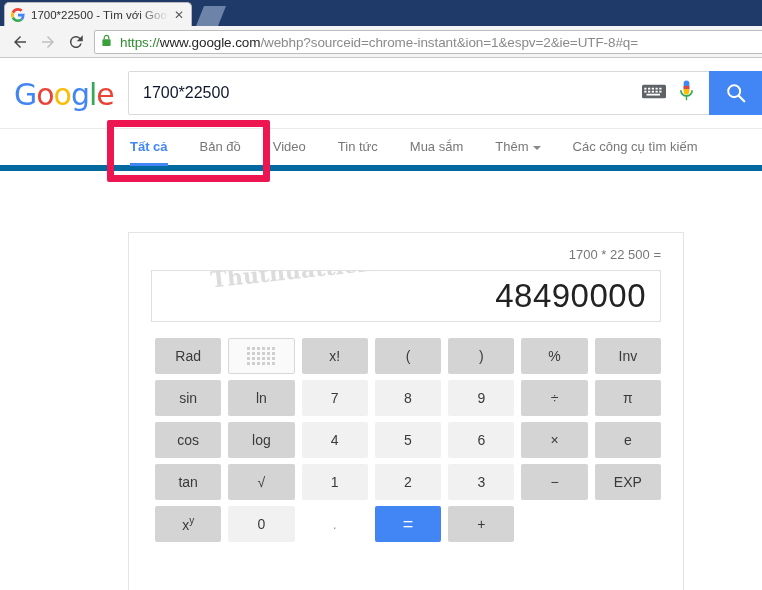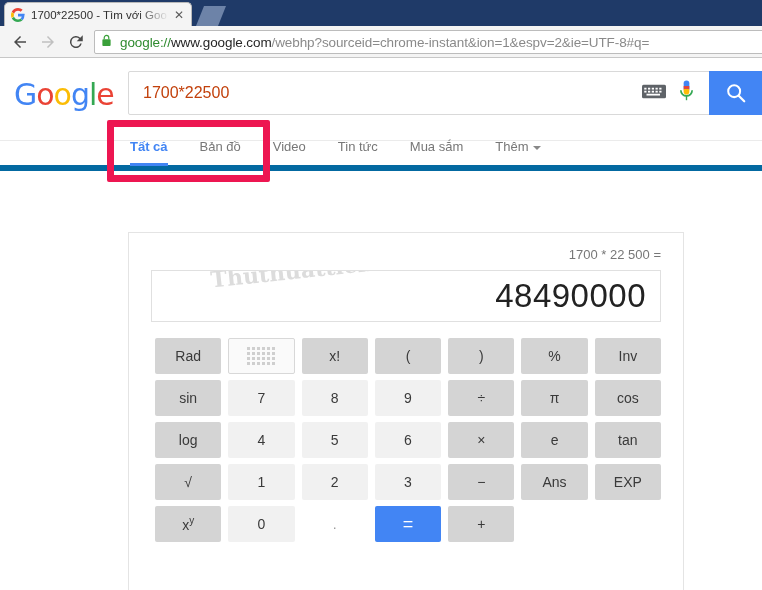--- a/index.html
+++ b/index.html
@@ -66,39 +66,39 @@
   }
   .url-scheme { color: #2f8b2f; }
   .url-host   { color: #262626; }
 
   
   .page {
     position: absolute; top: 59px; left: 0; width: 762px; height: 531px;
     background: #ffffff;
   }
   .gheader {
-    position: relative; height: 82px; border-bottom: 1px solid #ebebeb;
+    position: relative; height: 70px; border-bottom: 1px solid #ebebeb;
   }
   .glogo {
     position: absolute; left: 14px; top: 18px;
     font-size: 30px; font-weight: normal; letter-spacing: -1px;
     font-family: "DejaVu Sans", sans-serif;
   }
   .glogo span { display: inline-block; }
   .c-b { color: #4285F4; } .c-r { color: #EA4335; }
   .c-y { color: #FBBC05; } .c-g { color: #34A853; }
 
   .searchbar {
     position: absolute; left: 128px; top: 12px; width: 634px; height: 44px;
     border: 1px solid #d9d9d9; border-radius: 2px; background: #fff;
     display: flex; align-items: center;
   }
   .search-input {
     flex: 1 1 auto; border: none; outline: none;
-    font-size: 16px; color: #c2410c; padding-left: 14px;
+    font-size: 16px; color: #0f172a; padding-left: 14px;
     font-family: "Liberation Sans", sans-serif; background: transparent;
   }
   .kbd-icon  { flex: 0 0 26px; margin-right: 10px; cursor: pointer; }
   .mic-icon  { flex: 0 0 18px; margin-right: 14px; cursor: pointer; }
   .search-btn {
     flex: 0 0 53px; height: 44px; background: #4285F4;
     display: flex; align-items: center; justify-content: center;
     cursor: pointer; margin-left: -1px; margin-right: -1px;
   }
 
@@ -224,21 +224,21 @@
     </div>
   </div>
 
   <div class="omnibox">
     <span class="lock-icon">
       <svg width="11" height="13" viewBox="0 0 24 28">
         <rect x="3" y="11" width="18" height="15" rx="2" fill="#3aa03a"></rect>
         <path d="M7 11V8a5 5 0 0 1 10 0v3" fill="none" stroke="#3aa03a" stroke-width="2.6"></path>
       </svg>
     </span>
-    <span class="url-text"><span class="url-scheme">google://</span><span class="url-host">www.google.com</span><span class="url-path">/webhp?sourceid=chrome-instant&amp;ion=1&amp;espv=2&amp;ie=UTF-8#q=</span></span>
+    <span class="url-text"><span class="url-scheme">https://</span><span class="url-host">www.google.com</span><span class="url-path">/webhp?sourceid=chrome-instant&amp;ion=1&amp;espv=2&amp;ie=UTF-8#q=</span></span>
   </div>
 
   <div class="page">
 
     <div class="gheader">
       <div class="glogo">
         <span class="c-b">G</span><span class="c-r">o</span><span class="c-y">o</span><span class="c-b">g</span><span class="c-g">l</span><span class="c-r">e</span>
       </div>
 
       <div class="searchbar">
@@ -281,20 +281,21 @@
       <div class="annot-box"></div>
     </div>
 
     <div class="navtabs">
       <div class="navtab active"><span>Tất cả</span></div>
       <div class="navtab"><span>Bản đồ</span></div>
       <div class="navtab"><span>Video</span></div>
       <div class="navtab"><span>Tin tức</span></div>
       <div class="navtab"><span>Mua sắm</span></div>
       <div class="navtab"><span>Thêm</span><i class="caret"></i></div>
+      <div class="navtab"><span>Các công cụ tìm kiếm</span></div>
     </div>
 
 
     <div class="calc-card">
       <div class="calc-expr">1700 * 22 500 =</div>
       <div class="calc-display">
         <div class="watermark">Thuthuattienich.com</div>
         <div class="calc-result">48490000</div>
       </div>
       <div class="keypad" id="keypad">
@@ -340,20 +341,23 @@
           </div>
           <div class="key fn">
             <span>%</span>
           </div>
           <div class="key fn">
             <span>Inv</span>
           </div>
           <div class="key fn">
             <span>sin</span>
           </div>
+          <div class="key fn">
+            <span>ln</span>
+          </div>
           <div class="key num">
             <span>7</span>
           </div>
           <div class="key num">
             <span>8</span>
           </div>
           <div class="key num">
             <span>9</span>
           </div>
           <div class="key fn">
@@ -393,23 +397,20 @@
             <span>1</span>
           </div>
           <div class="key num">
             <span>2</span>
           </div>
           <div class="key num">
             <span>3</span>
           </div>
           <div class="key fn">
             <span>−</span>
-          </div>
-          <div class="key fn">
-            <span>Ans</span>
           </div>
           <div class="key fn">
             <span>EXP</span>
           </div>
           <div class="key fn">
             <span>x<sup>y</sup></span>
           </div>
           <div class="key num">
             <span>0</span>
           </div>

